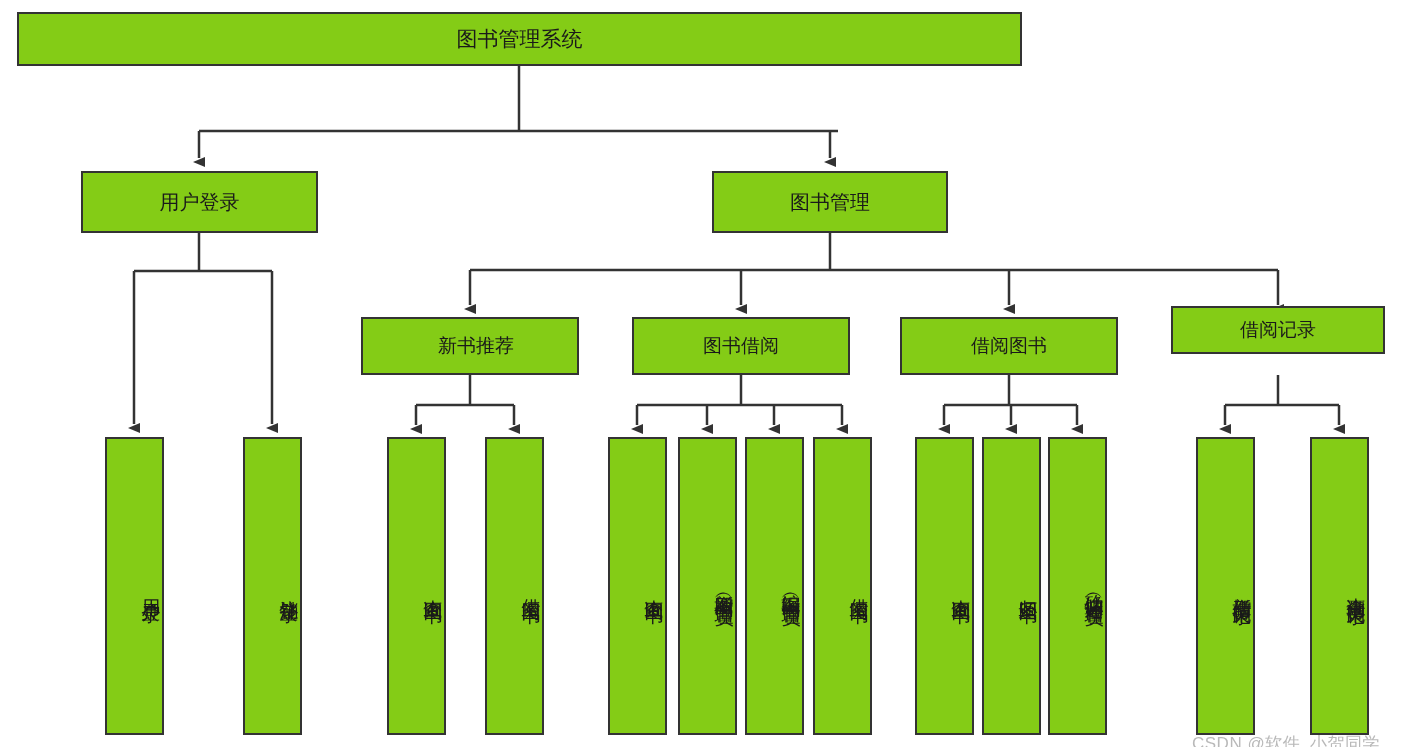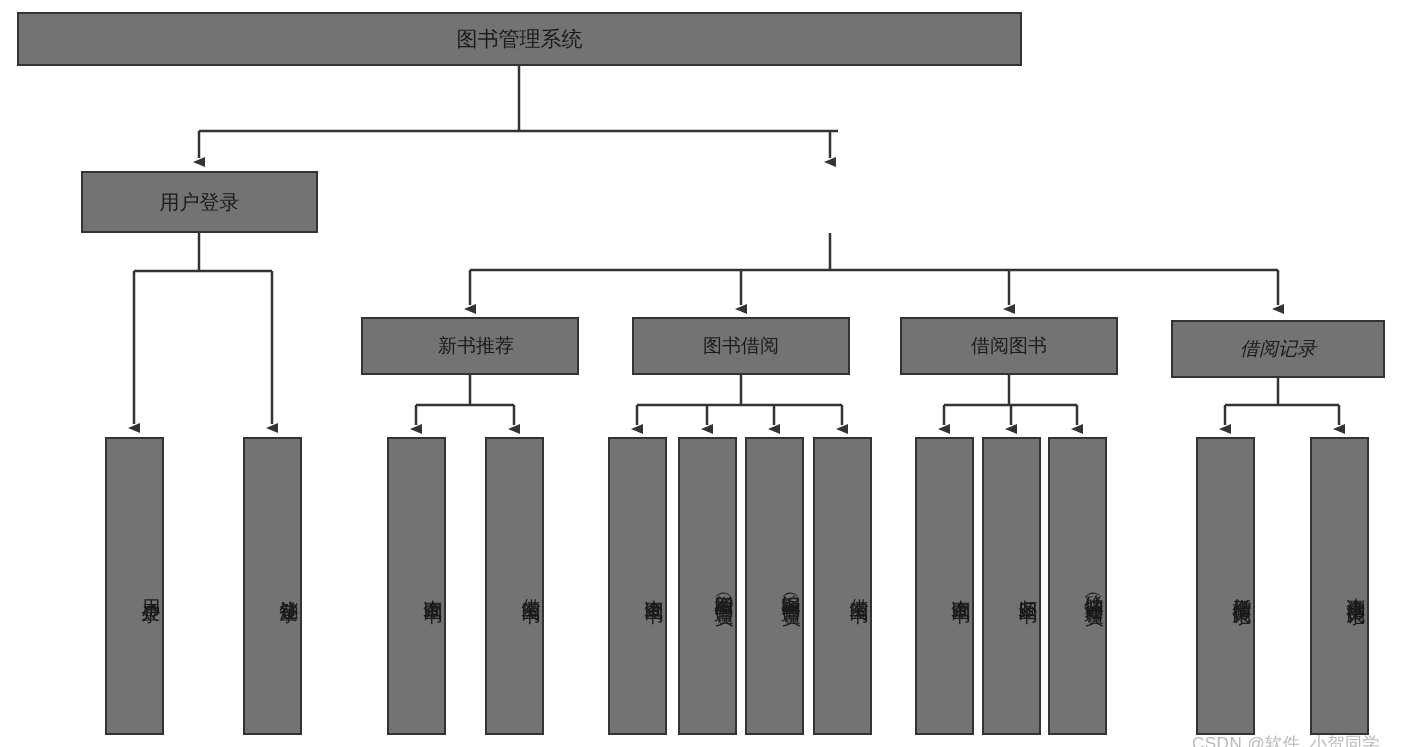--- a/index.html
+++ b/index.html
@@ -21,21 +21,21 @@
     position: absolute;
     left: 0;
     top: 0;
     width: 1405px;
     height: 747px;
     pointer-events: none;
   }
   .node {
     position: absolute;
     box-sizing: border-box;
-    background: #737373;
+    background: #84cc16;
     border: 2.5px solid #333333;
     display: flex;
     align-items: center;
     justify-content: center;
     color: #1a1a1a;
     line-height: 1.15;
   }
   .node.root {
     font-size: 21px;
   }
@@ -123,31 +123,34 @@
     </g>
   </svg>
 
   <div class="node root" style="left:17px; top:12px; width:1005px; height:54px;">
     <span>图书管理系统</span>
   </div>
 
   <div class="node level1" style="left:81px; top:171px; width:237px; height:62px;">
     <span>用户登录</span>
   </div>
+  <div class="node level1" style="left:712px; top:171px; width:236px; height:62px;">
+    <span>图书管理</span>
+  </div>
 
   <div class="node level2" style="left:361px; top:317px; width:218px; height:58px;padding-left:12px;">
     <span>新书推荐</span>
   </div>
   <div class="node level2" style="left:632px; top:317px; width:218px; height:58px;text-align:center;">
     <span>图书借阅</span>
   </div>
   <div class="node level2" style="left:900px; top:317px; width:218px; height:58px;">
     <span>借阅图书</span>
   </div>
-  <div class="node level2" style="left:1171px; top:320px; width:214px; height:58px;font-style:italic;">
+  <div class="node level2" style="left:1171px; top:306px; width:214px; height:48px;">
     <span>借阅记录</span>
   </div>
 
   <div class="node leaf" style="left:105px; top:437px; width:59px; height:298px;">
     <span class="vlabel">用户登录</span>
   </div>
   <div class="node leaf" style="left:243px; top:437px; width:59px; height:298px;">
     <span class="vlabel">注销登录</span>
   </div>
   <div class="node leaf" style="left:387px; top:437px; width:59px; height:298px;">

